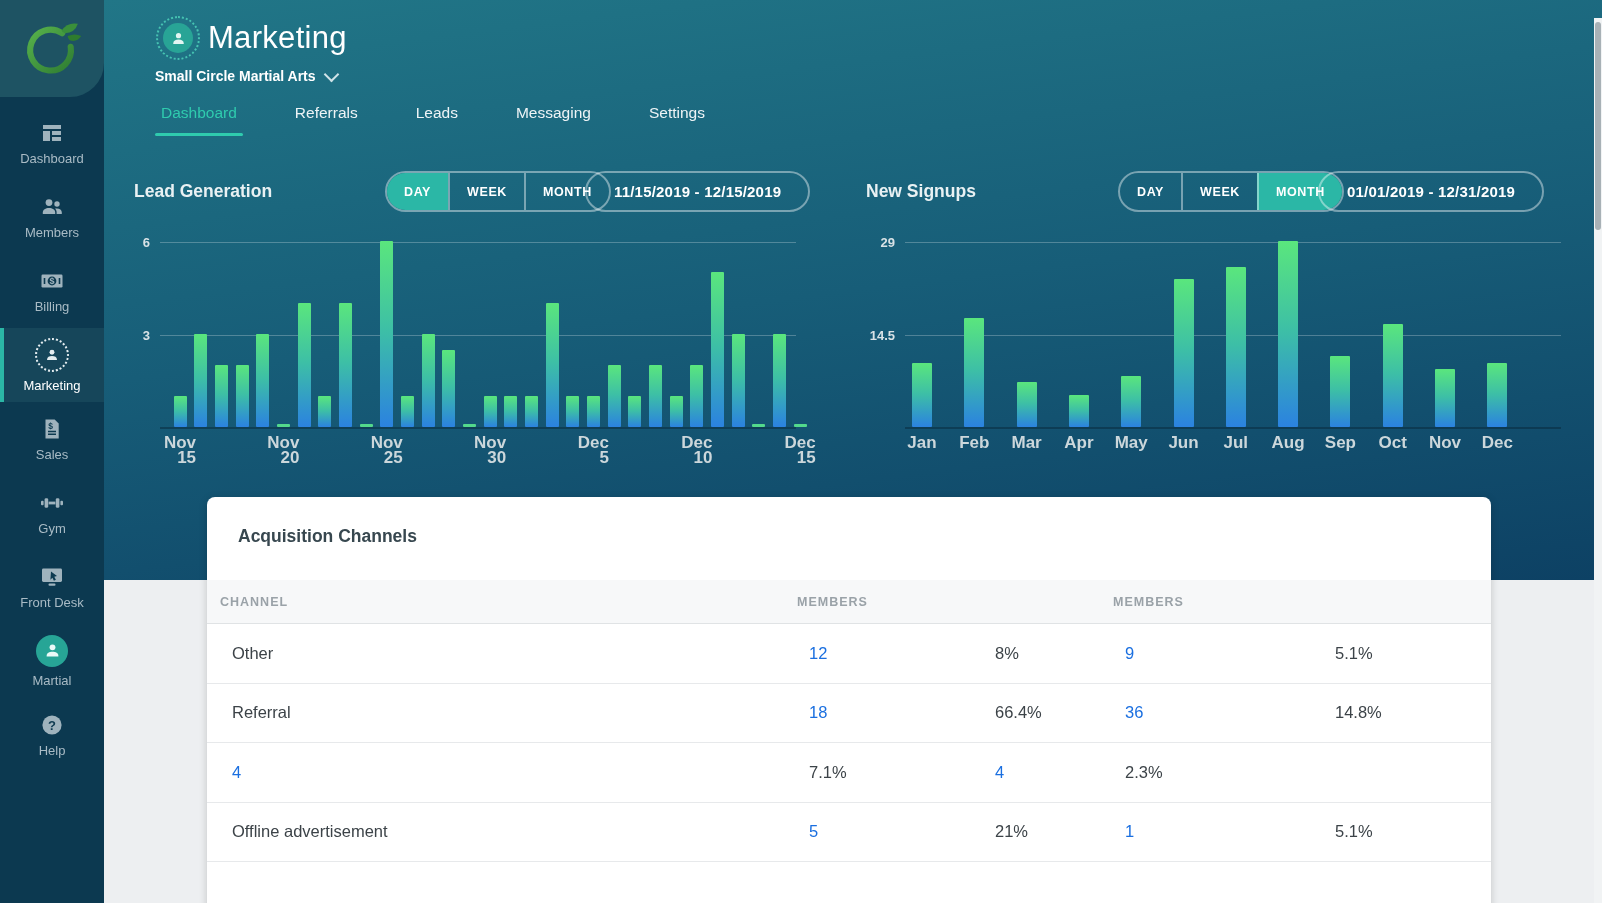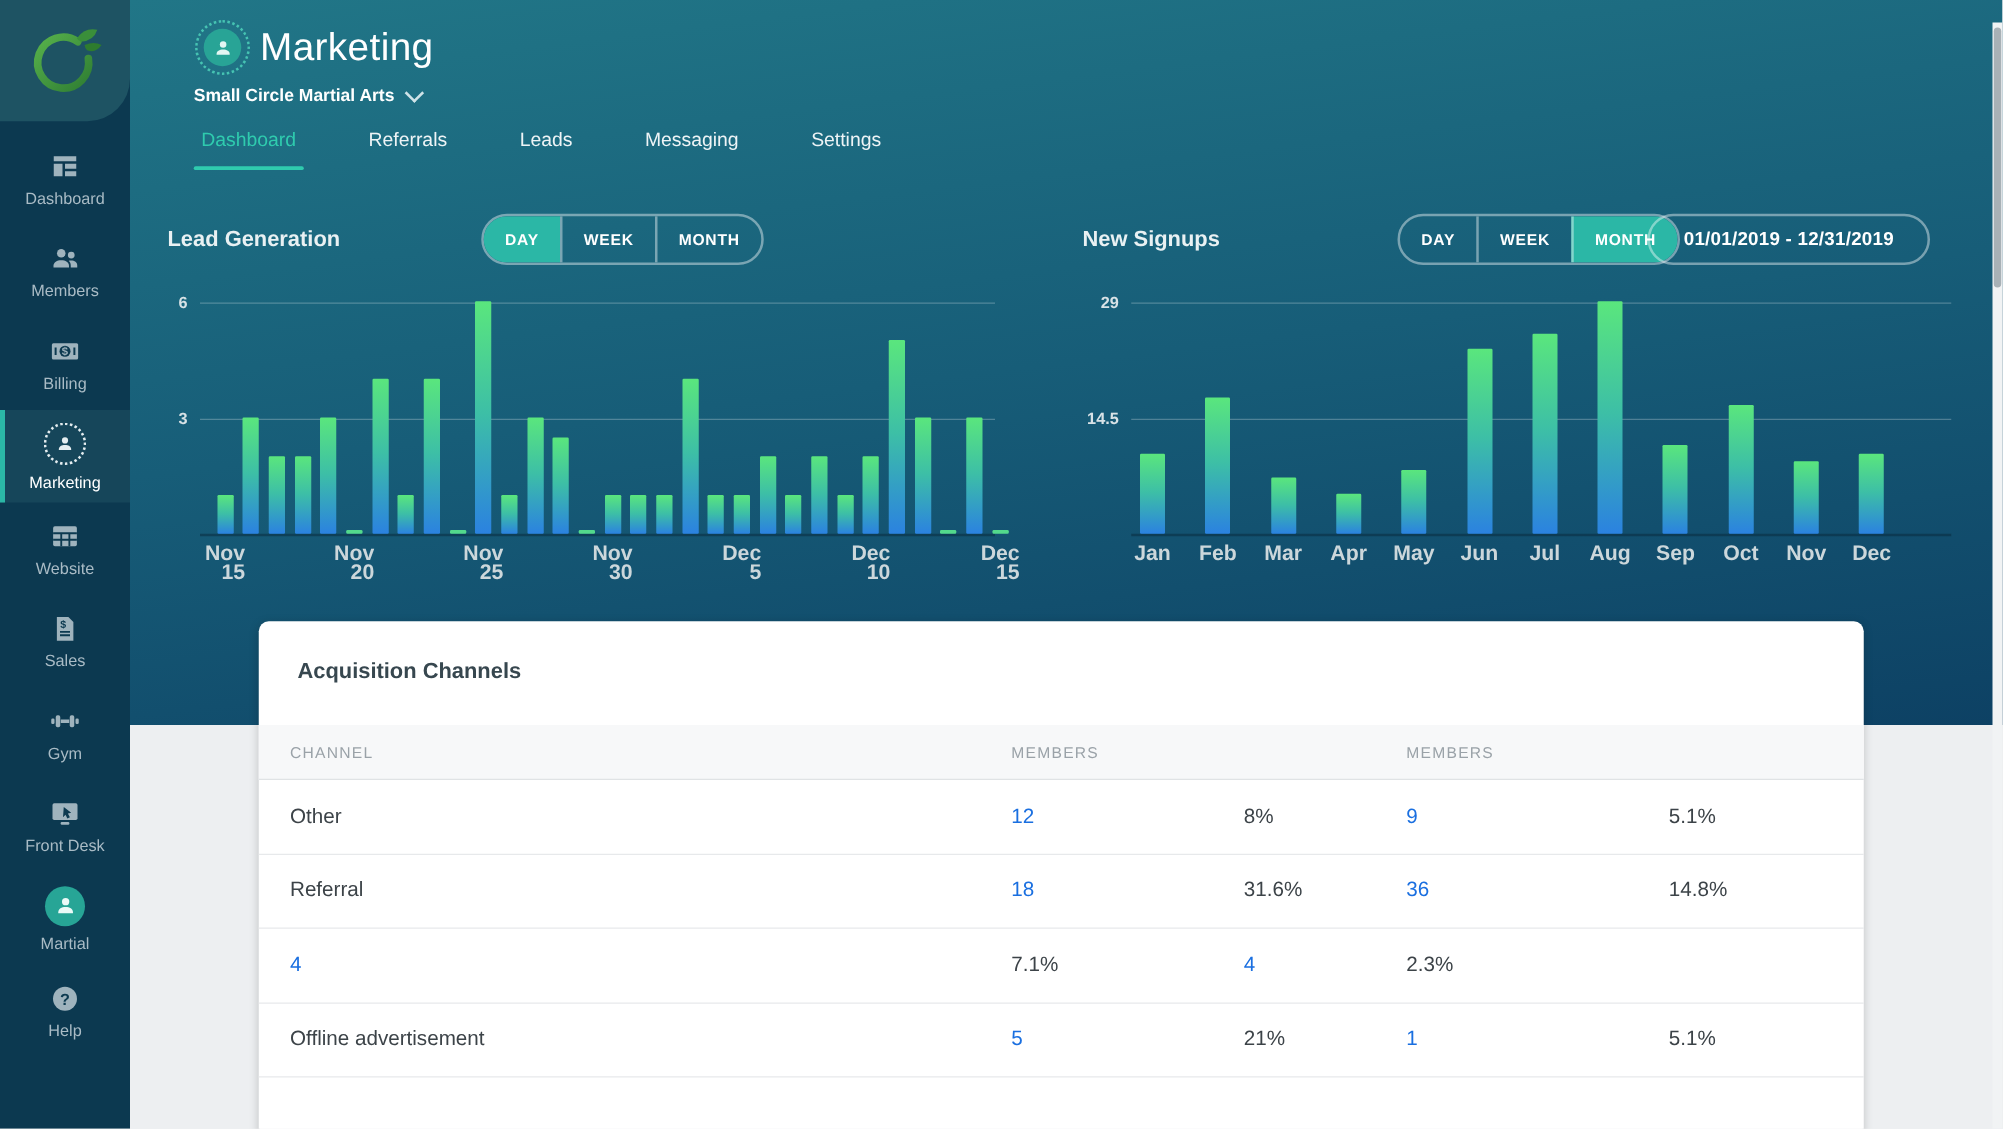--- a/index.html
+++ b/index.html
@@ -56,22 +56,22 @@
   .axis{position:absolute;left:0;right:0;bottom:-1px;height:2px;background:rgba(8,40,58,.5);}
   .chart-bar{position:absolute;bottom:1px;border-radius:1px;
        background:linear-gradient(to bottom,var(--bar_gradient_top,#5ae67d) 0%,#3dbfa6 48%,var(--bar_gradient_bottom,#2b82e0) 100%);}
   .chart-bar.zero{background:#53d98c;height:3px;}
   .xlab{position:absolute;top:calc(100% + 7px);transform:translateX(-50%);font-size:17px;font-weight:700;color:#ccd7db;text-align:right;line-height:15px;white-space:pre;}
 
   
   .card{position:absolute;left:207px;top:497px;width:1284px;height:440px;background:#fff;border-radius:8px;box-shadow:0 2px 8px rgba(0,0,0,.18);}
   .card-title{position:absolute;left:31px;top:29px;font-size:17.5px;font-weight:700;color:#37474f;}
   .t-head{position:absolute;left:0;right:0;top:83px;height:44px;background:#f7f8f9;border-bottom:1px solid #e0e3e5;
-          display:grid;grid-template-columns:577px 186px 130px 210px 1fr;align-items:center;padding-left:25px;box-sizing:border-box;
-          color:#9aa2a8;font-size:12.5px;font-weight:400;letter-spacing:1px;}
+          display:grid;grid-template-columns:577px 186px 130px 210px 1fr;align-items:center;padding-left:13px;box-sizing:border-box;
+          color:#9aa2a8;font-size:12.5px;font-weight:700;letter-spacing:1px;}
   .t-rows{position:absolute;left:0;right:0;top:127px;}
   .t-row{display:grid;grid-template-columns:577px 186px 130px 210px 1fr;align-items:center;height:59.5px;padding-left:25px;box-sizing:border-box;
          border-bottom:1px solid #e7e9eb;font-size:16.5px;color:#3c4348;}
   .cell-link{color:var(--link_blue,#1a6fe0);cursor:pointer;}
 
   
   .scroll-track{position:absolute;right:0;top:18px;width:8px;bottom:0;background:#f1f3f4;}
   .scroll-thumb{position:absolute;right:1px;top:22px;width:6px;height:208px;background:#a8b1b6;border-radius:3px;}
 </style>
 </head>
@@ -100,20 +100,21 @@
         <div class="tab">Messaging</div>
         <div class="tab">Settings</div>
       </div>
 
     <div class="chart-title" id="lg-title">Lead Generation</div>
     <div class="toggle" id="lg-toggle">
         <span class="seg active">DAY</span>
         <span class="seg">WEEK</span>
         <span class="seg">MONTH</span>
       </div>
+    <div class="range-pill" id="lg-pill">11/15/2019 - 12/15/2019</div>
     <div class="plot" id="lg-plot">
         <div class="gridline" style="top: 100px;"></div>
         <div class="ytick" style="top: 100px;">3</div>
         <div class="gridline" style="top: 7px;"></div>
         <div class="ytick" style="top: 7px;">6</div>
         <div class="axis"></div>
         <div class="chart-bar" style="left: 13.5px; width: 13px; height: 31px;"></div>
         <div class="xlab" style="left: 20px;">Nov
 15</div>
         <div class="chart-bar" style="left: 34.17px; width: 13px; height: 93px;"></div>
@@ -252,29 +253,20 @@
                 <circle cx="12" cy="8" r="3.7"></circle>
                 <path d="M4.6 19.6v-1c0-3.3 3.3-5.1 7.4-5.1s7.4 1.8 7.4 5.1v1z"></path>
               </svg>
             </span>
           </span>
           <span class="nav-label">Marketing</span>
         </div>
         <div class="nav-item">
           <span class="nav-icon">
             <svg viewBox="0 0 24 24">
-              <rect x="2.5" y="4" width="19" height="16" rx="1.4"></rect>
-              <path d="M2.5 9.6h19M9 9.6V20M15.5 9.6V20M2.5 14.8h19" stroke="#0d3a50" stroke-width="1.5" fill="none"></path>
-            </svg>
-          </span>
-          <span class="nav-label">Website</span>
-        </div>
-        <div class="nav-item">
-          <span class="nav-icon">
-            <svg viewBox="0 0 24 24">
               <path d="M5.5 2.5h9.2l4 4v15h-13.2z"></path>
               <text x="10.5" y="11.5" text-anchor="middle" font-size="8.5" font-weight="bold" fill="#0d3a50">$</text>
               <path d="M8 14.5h8M8 17.2h8" stroke="#0d3a50" stroke-width="1.5"></path>
             </svg>
           </span>
           <span class="nav-label">Sales</span>
         </div>
         <div class="nav-item">
           <span class="nav-icon">
             <svg viewBox="0 0 24 24">
@@ -331,21 +323,21 @@
         <div class="t-row">
           <span>Other</span>
           <span class="cell-link">12</span>
           <span>8%</span>
           <span class="cell-link">9</span>
           <span>5.1%</span>
         </div>
         <div class="t-row">
           <span>Referral</span>
           <span class="cell-link">18</span>
-          <span>31.6%</span>
+          <span>66.4%</span>
           <span class="cell-link">36</span>
           <span>14.8%</span>
         </div>
         <div class="t-row">
           <span class="cell-link">4</span>
           <span>7.1%</span>
           <span class="cell-link">4</span>
           <span>2.3%</span>
         </div>
         <div class="t-row">

